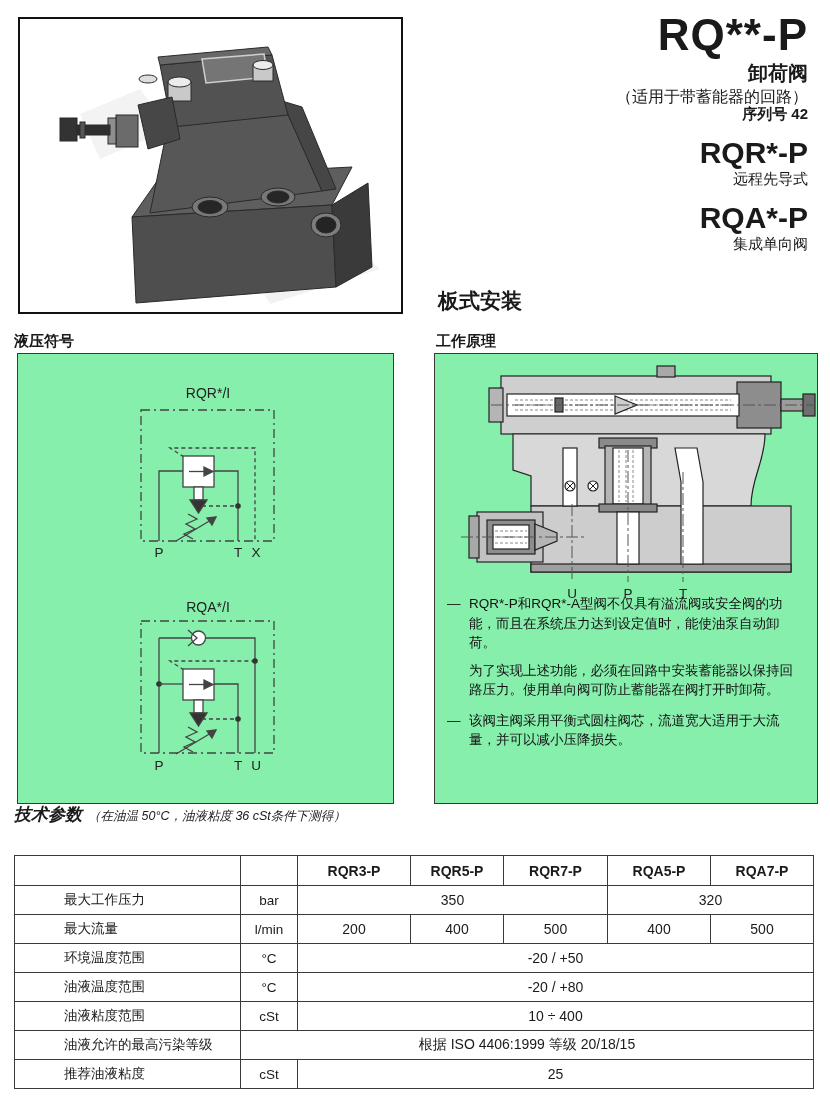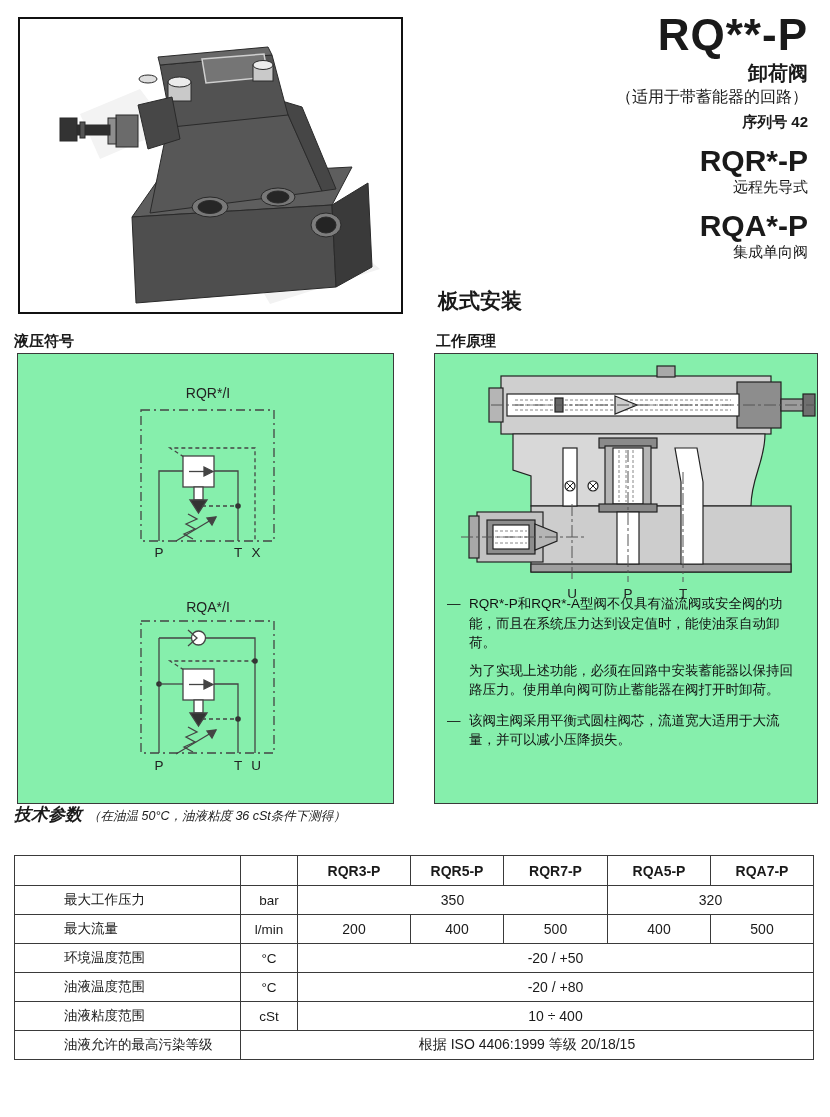--- a/index.html
+++ b/index.html
@@ -8,21 +8,21 @@
 
   
   .photo-box{position:absolute;left:18px;top:17px;width:385px;height:297px;
              border:2px solid #111;box-sizing:border-box;background:#fff;}
 
   
   .title-block{position:absolute;top:12px;right:22px;width:420px;text-align:right;line-height:1.05;}
   .tb-model{font-size:44px;font-weight:bold;letter-spacing:1px;}
   .tb-sub{font-size:20px;font-weight:bold;margin-top:5px;text-align:right;}
   .tb-note{font-size:16px;margin-top:5px;}
-  .tb-series{font-size:15px;font-weight:bold;margin-top:8px;}
+  .tb-series{font-size:15px;font-weight:bold;margin-top:0;}
   .tb-code{font-size:30px;font-weight:bold;margin-top:15px;}
   .tb-desc{font-size:15px;margin-top:3px;}
   .mounting{position:absolute;left:438px;top:287px;font-size:21px;font-weight:bold;}
 
   
   .sec-heading{position:absolute;top:332px;font-size:15px;font-weight:bold;}
   .sec-heading.sym{left:14px;}
   .sec-heading.pri{left:436px;}
 
   
@@ -308,16 +308,21 @@
         </tr>
         <tr>
           <td class="name">油液粘度范围</td>
           <td class="unit">cSt</td>
           <td class="val" colspan="5">10 ÷ 400</td>
         </tr>
         <tr>
           <td class="name">油液允许的最高污染等级</td>
           <td class="val" colspan="6">根据 ISO 4406:1999  等级 20/18/15</td>
         </tr>
+        <tr>
+          <td class="name">推荐油液粘度</td>
+          <td class="unit">cSt</td>
+          <td class="val" colspan="5">25</td>
+        </tr>
       </tbody>
   </table>
 
 </div>
 
 </body></html>

